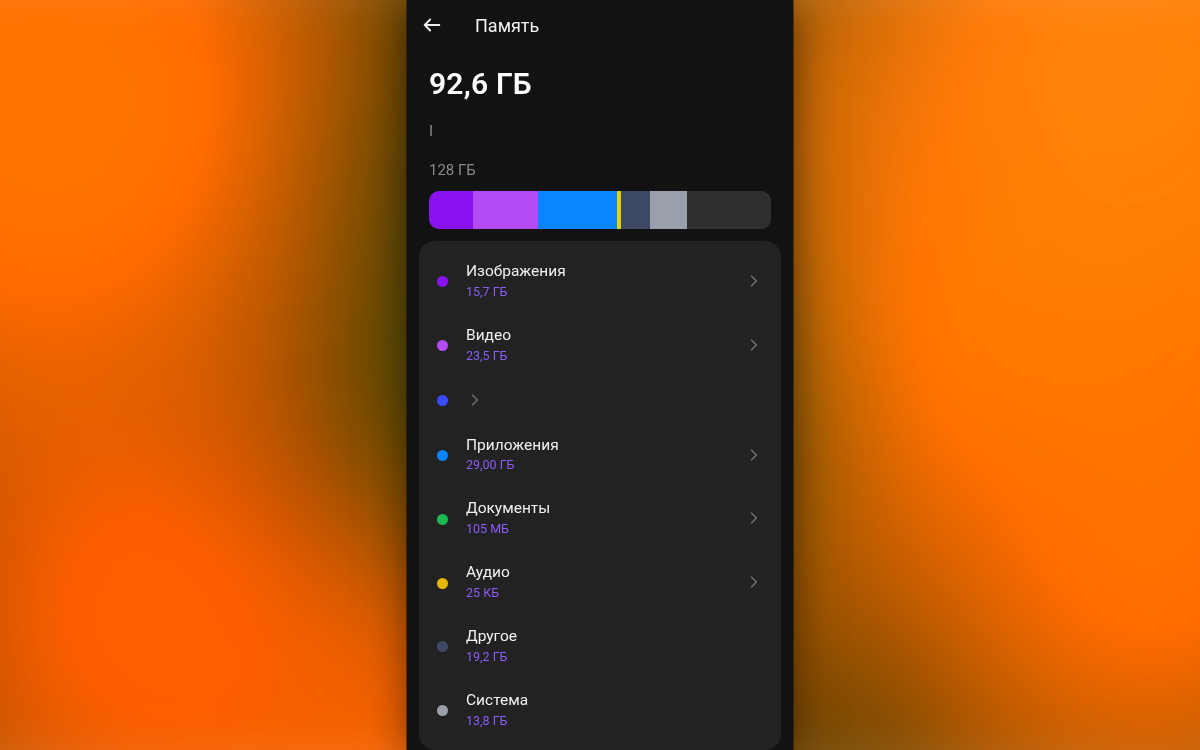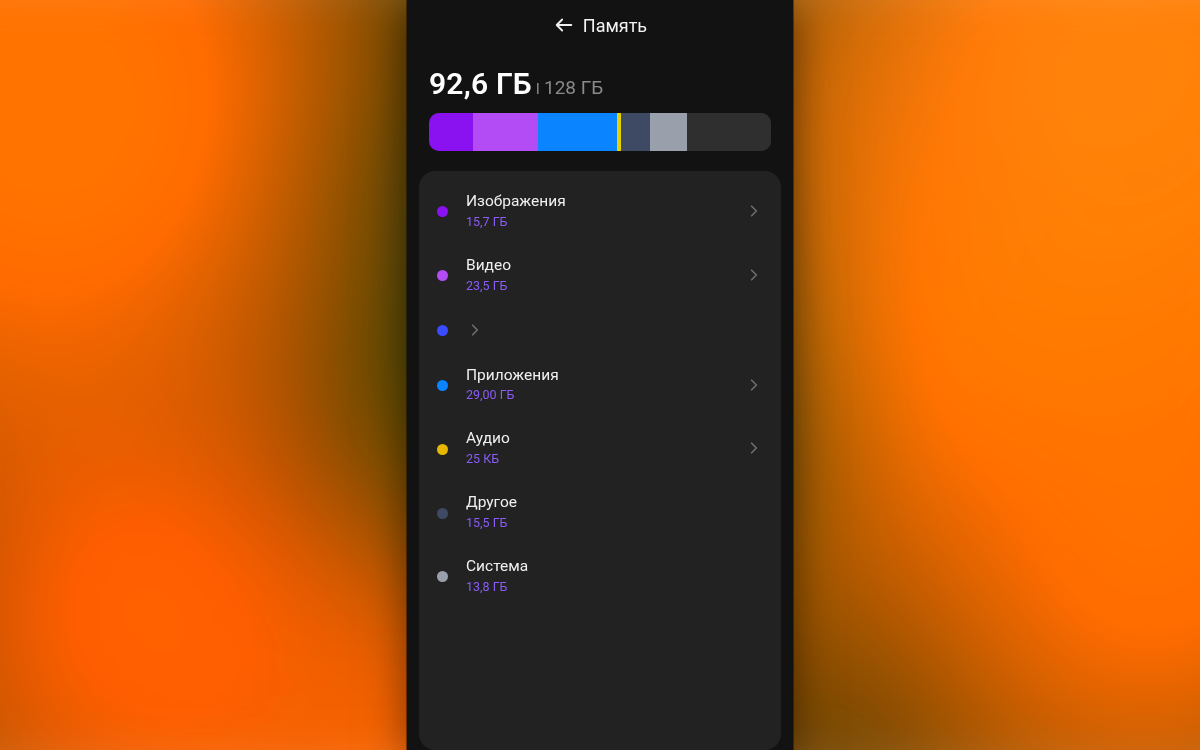--- a/index.html
+++ b/index.html
@@ -32,55 +32,54 @@
     width: 386px; height: 750px;
     background: #121212;
     color: #eee;
     display: flex; flex-direction: column;
     box-shadow: 0 0 0 1px rgba(0,0,0,.4), 0 10px 40px rgba(0,0,0,.5);
   }
 
   .header {
     display: flex; align-items: center;
     padding: 14px 14px 0 14px;
-    gap: 8px;
-    justify-content: center;
+    gap: 32px;
   }
   .back-icon {
     width: 22px; height: 22px;
     display: flex; align-items: center; justify-content: center;
     cursor: pointer;
   }
   .back-icon svg { width: 22px; height: 22px; }
   .header-title {
     font-size: 18px; font-weight: 400; color: #f2f2f2;
   }
 
   .summary {
     padding: 30px 22px 0 22px;
   }
   .usage {
-    display: flex; align-items: baseline; gap: 4px;
+    display: flex; align-items: baseline; gap: 21px; flex-direction: column;
   }
   .usage-used { font-size: 30px; font-weight: 600; color: #fff; letter-spacing: .2px; }
   .usage-sep  { font-size: 15px; color: #8a8a8a; }
-  .usage-total { font-size: 19px; color: #8a8a8a; }
+  .usage-total { font-size: 15px; color: #8a8a8a; }
 
   .bar {
     margin-top: 12px;
     width: 100%; height: 38px;
     border-radius: 10px;
     overflow: hidden;
     display: flex;
     background: #2a2a2a;
   }
   .seg { height: 100%; }
 
   .card {
-    margin: 20px 12px 0 12px;
+    margin: 12px 12px 0 12px;
     background: #222222;
     border-radius: 16px;
     padding: 8px 0 16px 0;
     flex: 1;
     overflow: hidden;
   }
 
   .row {
     display: flex; align-items: center;
     padding: 14px 18px 14px 18px;
@@ -173,36 +172,48 @@
           <div class="row-label">Приложения</div>
           <div class="row-size">29,00  ГБ</div>
         </div>
         <div class="chev">
           <svg viewBox="0 0 10 16">
             <path d="M2 2l6 6-6 6"></path>
           </svg>
         </div>
       </div>
       <div class="row">
+        <div class="dot" style="background: rgb(29, 185, 84);"></div>
+        <div class="row-text">
+          <div class="row-label">Документы</div>
+          <div class="row-size">105 МБ</div>
+        </div>
+        <div class="chev">
+          <svg viewBox="0 0 10 16">
+            <path d="M2 2l6 6-6 6"></path>
+          </svg>
+        </div>
+      </div>
+      <div class="row">
         <div class="dot" style="background: rgb(230, 184, 0);"></div>
         <div class="row-text">
           <div class="row-label">Аудио</div>
           <div class="row-size">25 КБ</div>
         </div>
         <div class="chev">
           <svg viewBox="0 0 10 16">
             <path d="M2 2l6 6-6 6"></path>
           </svg>
         </div>
       </div>
       <div class="row">
         <div class="dot" style="background: rgb(62, 74, 99);"></div>
         <div class="row-text">
           <div class="row-label">Другое</div>
-          <div class="row-size">15,5 ГБ</div>
+          <div class="row-size">19,2 ГБ</div>
         </div>
       </div>
       <div class="row">
         <div class="dot" style="background: rgb(154, 160, 171);"></div>
         <div class="row-text">
           <div class="row-label">Система</div>
           <div class="row-size">13,8 ГБ</div>
         </div>
       </div>
     </div>

